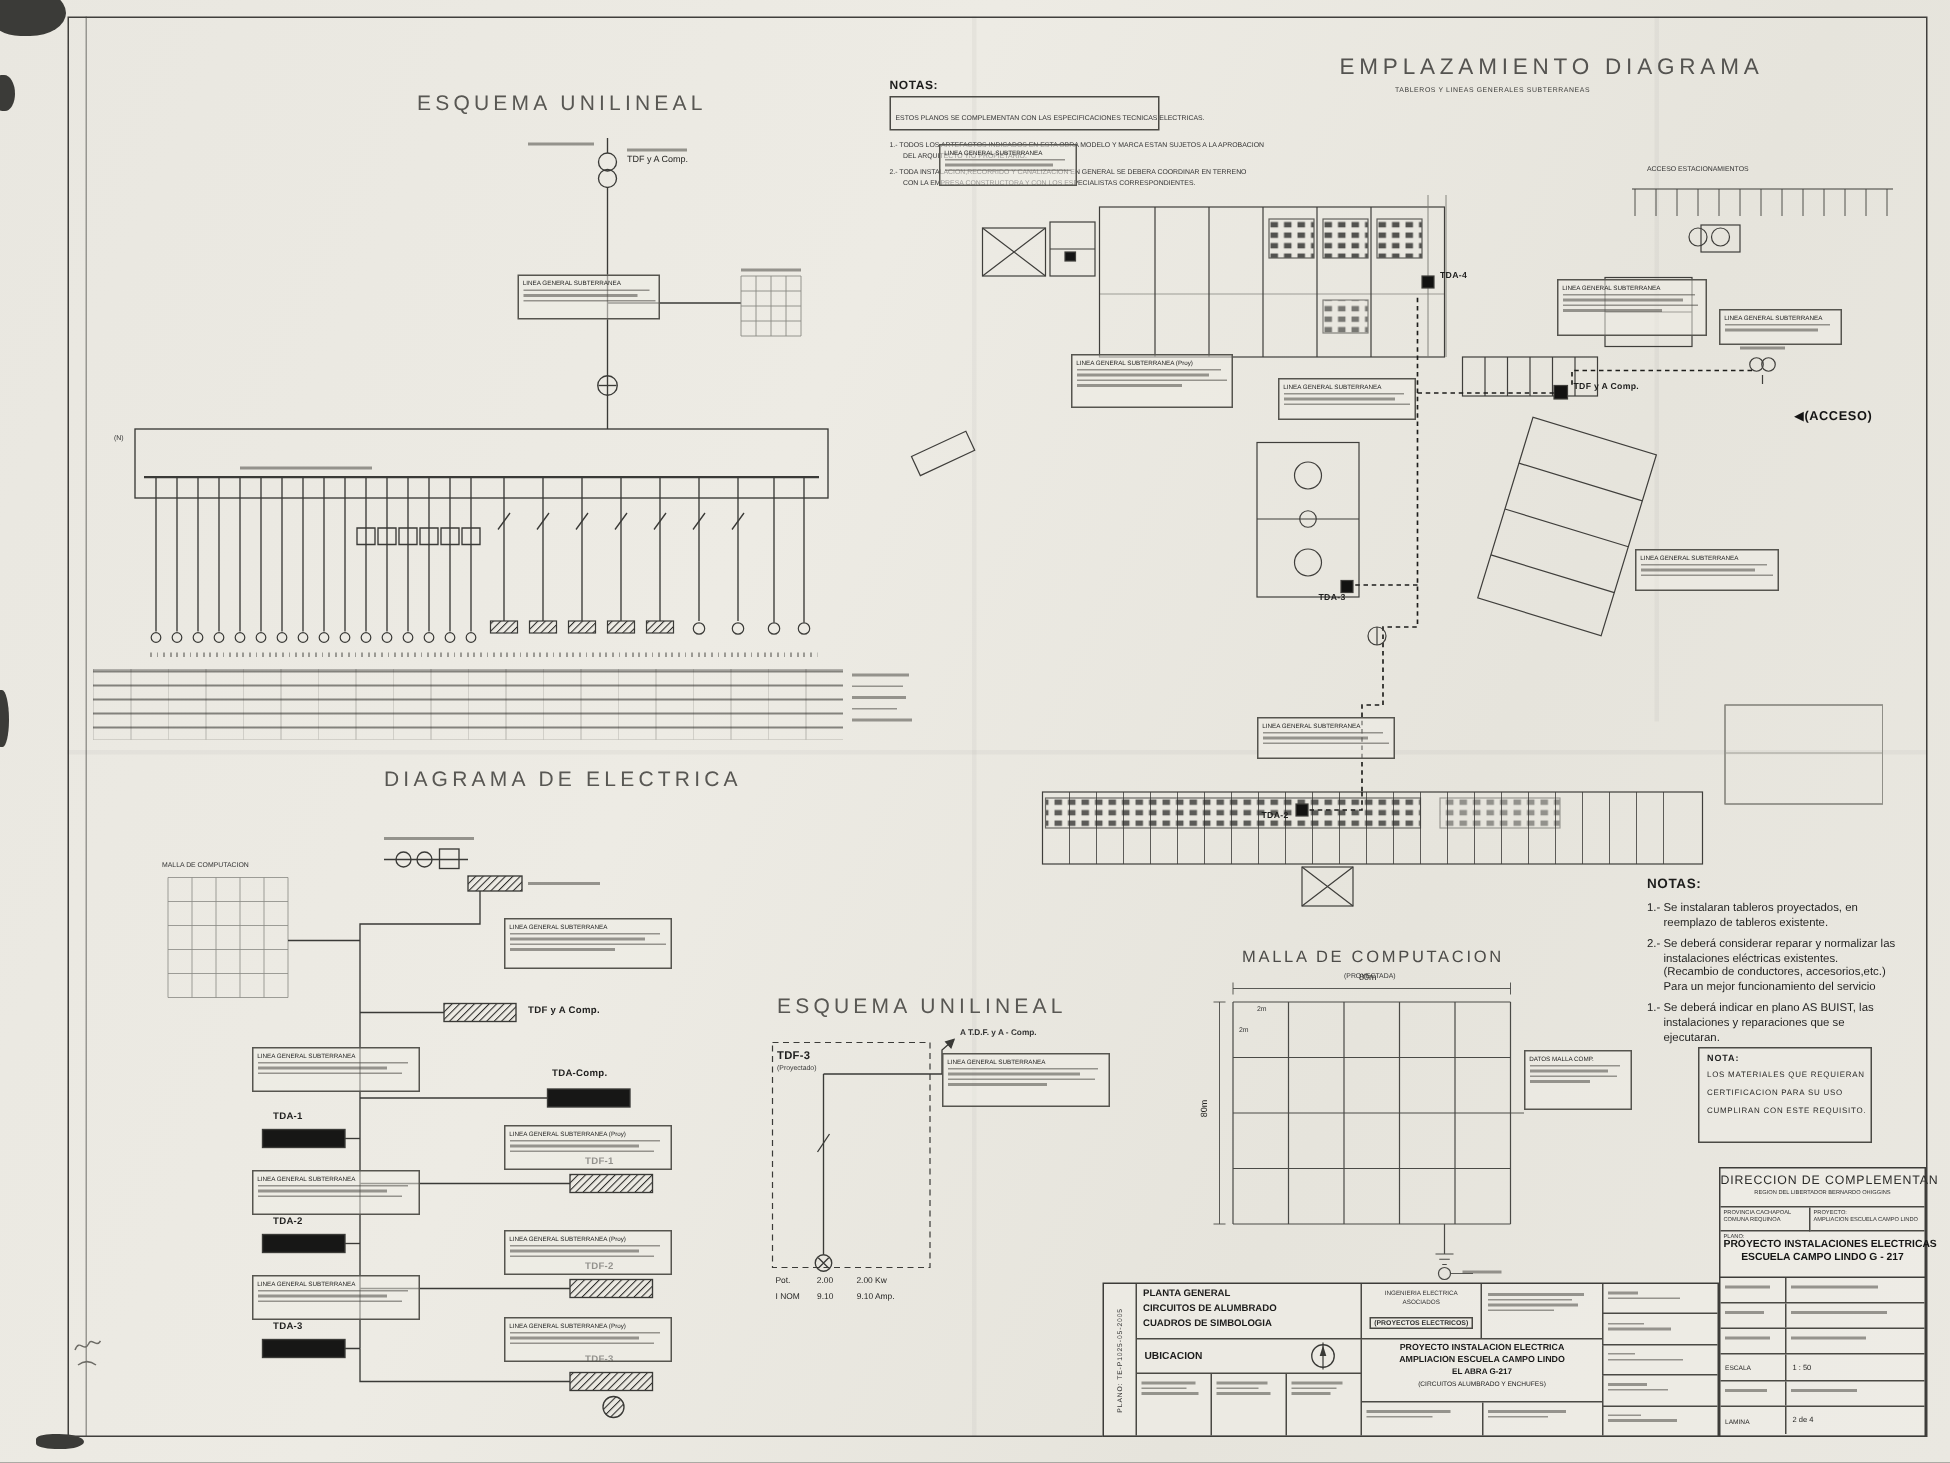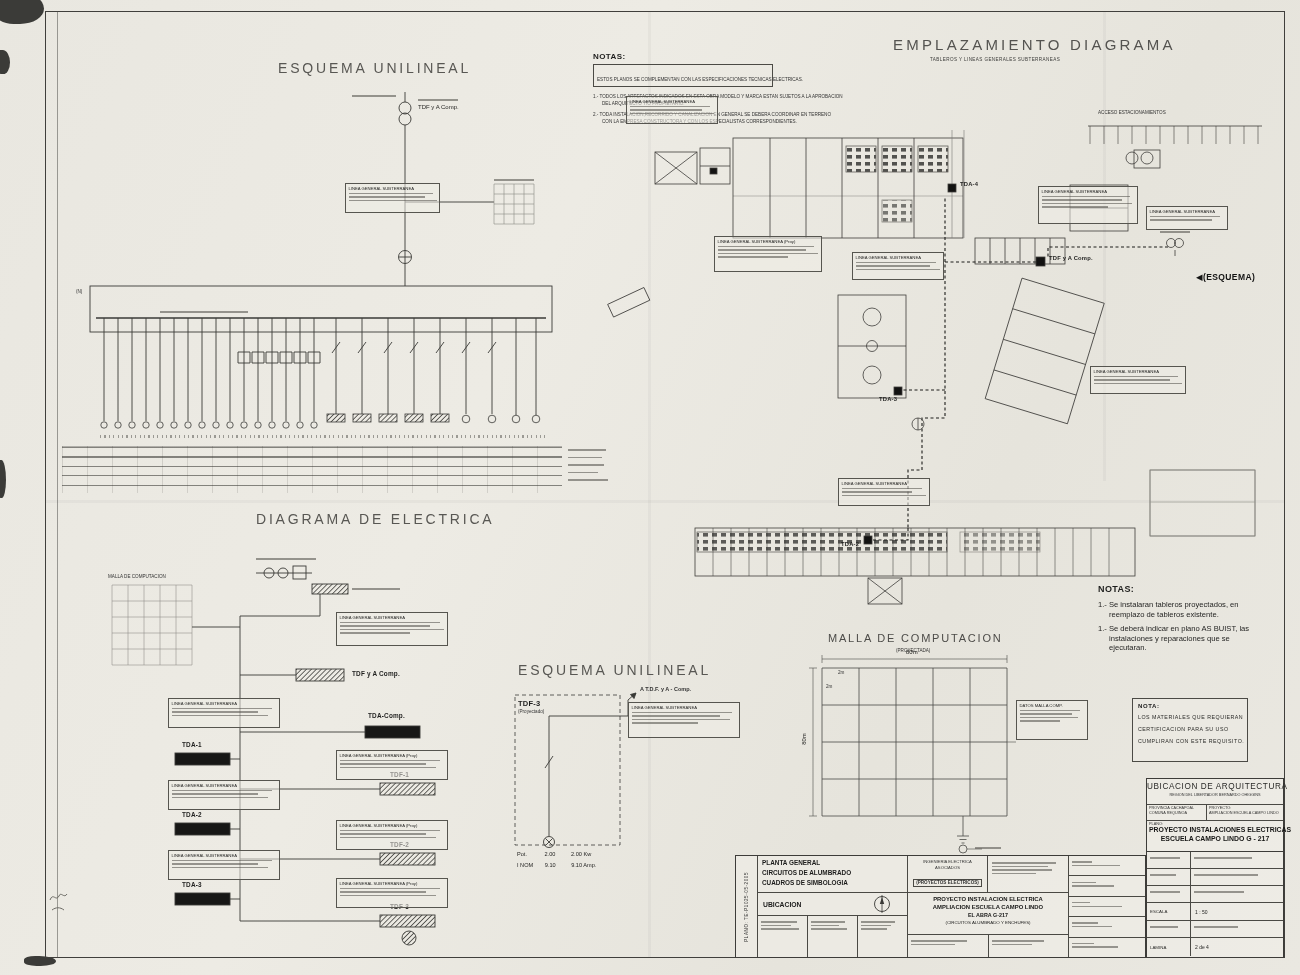--- a/index.html
+++ b/index.html
@@ -284,21 +284,21 @@
     <div class="tiny" style="margin-top:7px">1.- TODOS LOS ARTEFACTOS INDICADOS EN ESTA OBRA MODELO Y MARCA ESTAN SUJETOS A LA APROBACION</div>
     <div class="tiny" style="margin-top:2px;padding-left:9px">DEL ARQUITECTO Y/O PROPIETARIO.</div>
     <div class="tiny" style="margin-top:6px">2.- TODA INSTALACION,RECORRIDO Y CANALIZACION EN GENERAL SE DEBERA COORDINAR EN TERRENO</div>
     <div class="tiny" style="margin-top:2px;padding-left:9px">CON LA EMPRESA CONSTRUCTORA Y CON LOS ESPECIALISTAS CORRESPONDIENTES.</div>
   </div>
 
   <div class="a t-emp" style="left:893px;top:36px">EMPLAZAMIENTO DIAGRAMA</div>
   <div class="a t-sub" style="left:930px;top:57px">TABLEROS Y LINEAS GENERALES SUBTERRANEAS</div>
   <div class="a tiny" style="left:1098px;top:110px">ACCESO ESTACIONAMIENTOS</div>
   <div class="a acceso" style="left:1196px;top:272px">
-    <span>◀</span><span>(ESQUEMA)</span>
+    <span>◀</span><span>(ACCESO)</span>
   </div>
   <div class="a lbl" style="left:960px;top:181px;font-size:5.8px">TDA-4</div>
   <div class="a lbl" style="left:1049px;top:255px;font-size:5.8px">TDF y A Comp.</div>
   <div class="a lbl" style="left:879px;top:396px;font-size:5.8px">TDA-3</div>
   <div class="a lbl" style="left:841px;top:541px;font-size:5.8px">TDA-2</div>
   <div class="a ml" style="left:1160px;top:229px;width:30px"></div>
 
   <div class="spec" style="left:626px;top:96px;width:92px;height:28px">
     <div class="hd">LINEA GENERAL SUBTERRANEA</div>
     <div class="ml" style="width:80px"></div>
@@ -434,34 +434,35 @@
       <div class="ml" style="width:52px"></div>
       <div class="ml" style="width:58px"></div>
       <div class="ml" style="width:40px"></div>
   </div>
   <div class="a ml" style="left:975px;top:845px;width:26px"></div>
 
   <div class="a" style="left:1098px;top:584px;width:166px">
     <div class="note-title">NOTAS:</div>
     <div style="margin-top:6px">
       <div class="nr-item">1.- Se instalaran tableros  proyectados, en reemplazo de tableros existente.</div>
+      <div class="nr-item">2.- Se deberá considerar reparar y normalizar las instalaciones eléctricas existentes. (Recambio de conductores, accesorios,etc.) Para un mejor funcionamiento del servicio</div>
       <div class="nr-item">1.- Se deberá indicar en plano AS BUIST, las instalaciones y reparaciones que se ejecutaran.</div>
     </div>
   </div>
 
   <div class="a notabox" style="left:1132px;top:698px;width:116px;height:64px">
     <div class="bt">NOTA:</div>
     <div class="bl">LOS MATERIALES QUE REQUIERAN</div>
     <div class="bl">CERTIFICACION PARA SU USO</div>
     <div class="bl" style="margin-bottom:0">CUMPLIRAN CON ESTE REQUISITO.</div>
   </div>
 
   <div class="a tb" style="left:1146px;top:778px;width:138px;height:74px">
     <div class="cell" style="border-bottom-width:1px;height:26px;text-align:center;padding-top:3px">
-      <div style="font-size:8.2px;letter-spacing:.6px;color:#2a2a28;white-space:nowrap">UBICACION DE ARQUITECTURA</div>
+      <div style="font-size:8.2px;letter-spacing:.6px;color:#2a2a28;white-space:nowrap">DIRECCION DE COMPLEMENTAN</div>
       <div class="tiny" style="font-size:3.8px;margin-top:1.5px">REGION DEL LIBERTADOR BERNARDO OHIGGINS</div>
     </div>
     <div style="display:flex;height:16px">
       <div class="cell" style="border-right-width:1px;border-bottom-width:1px;width:60px;padding:1px 2px">
         <div class="tiny" style="font-size:3.8px">PROVINCIA  CACHAPOAL</div>
         <div class="tiny" style="font-size:3.8px;margin-top:1px">COMUNA  REQUINOA</div>
       </div>
       <div class="cell" style="border-bottom-width:1px;flex:1;padding:1px 2px">
         <div class="tiny" style="font-size:3.8px">PROYECTO:</div>
         <div class="tiny" style="font-size:3.8px;margin-top:1px">AMPLIACION ESCUELA CAMPO LINDO</div>

